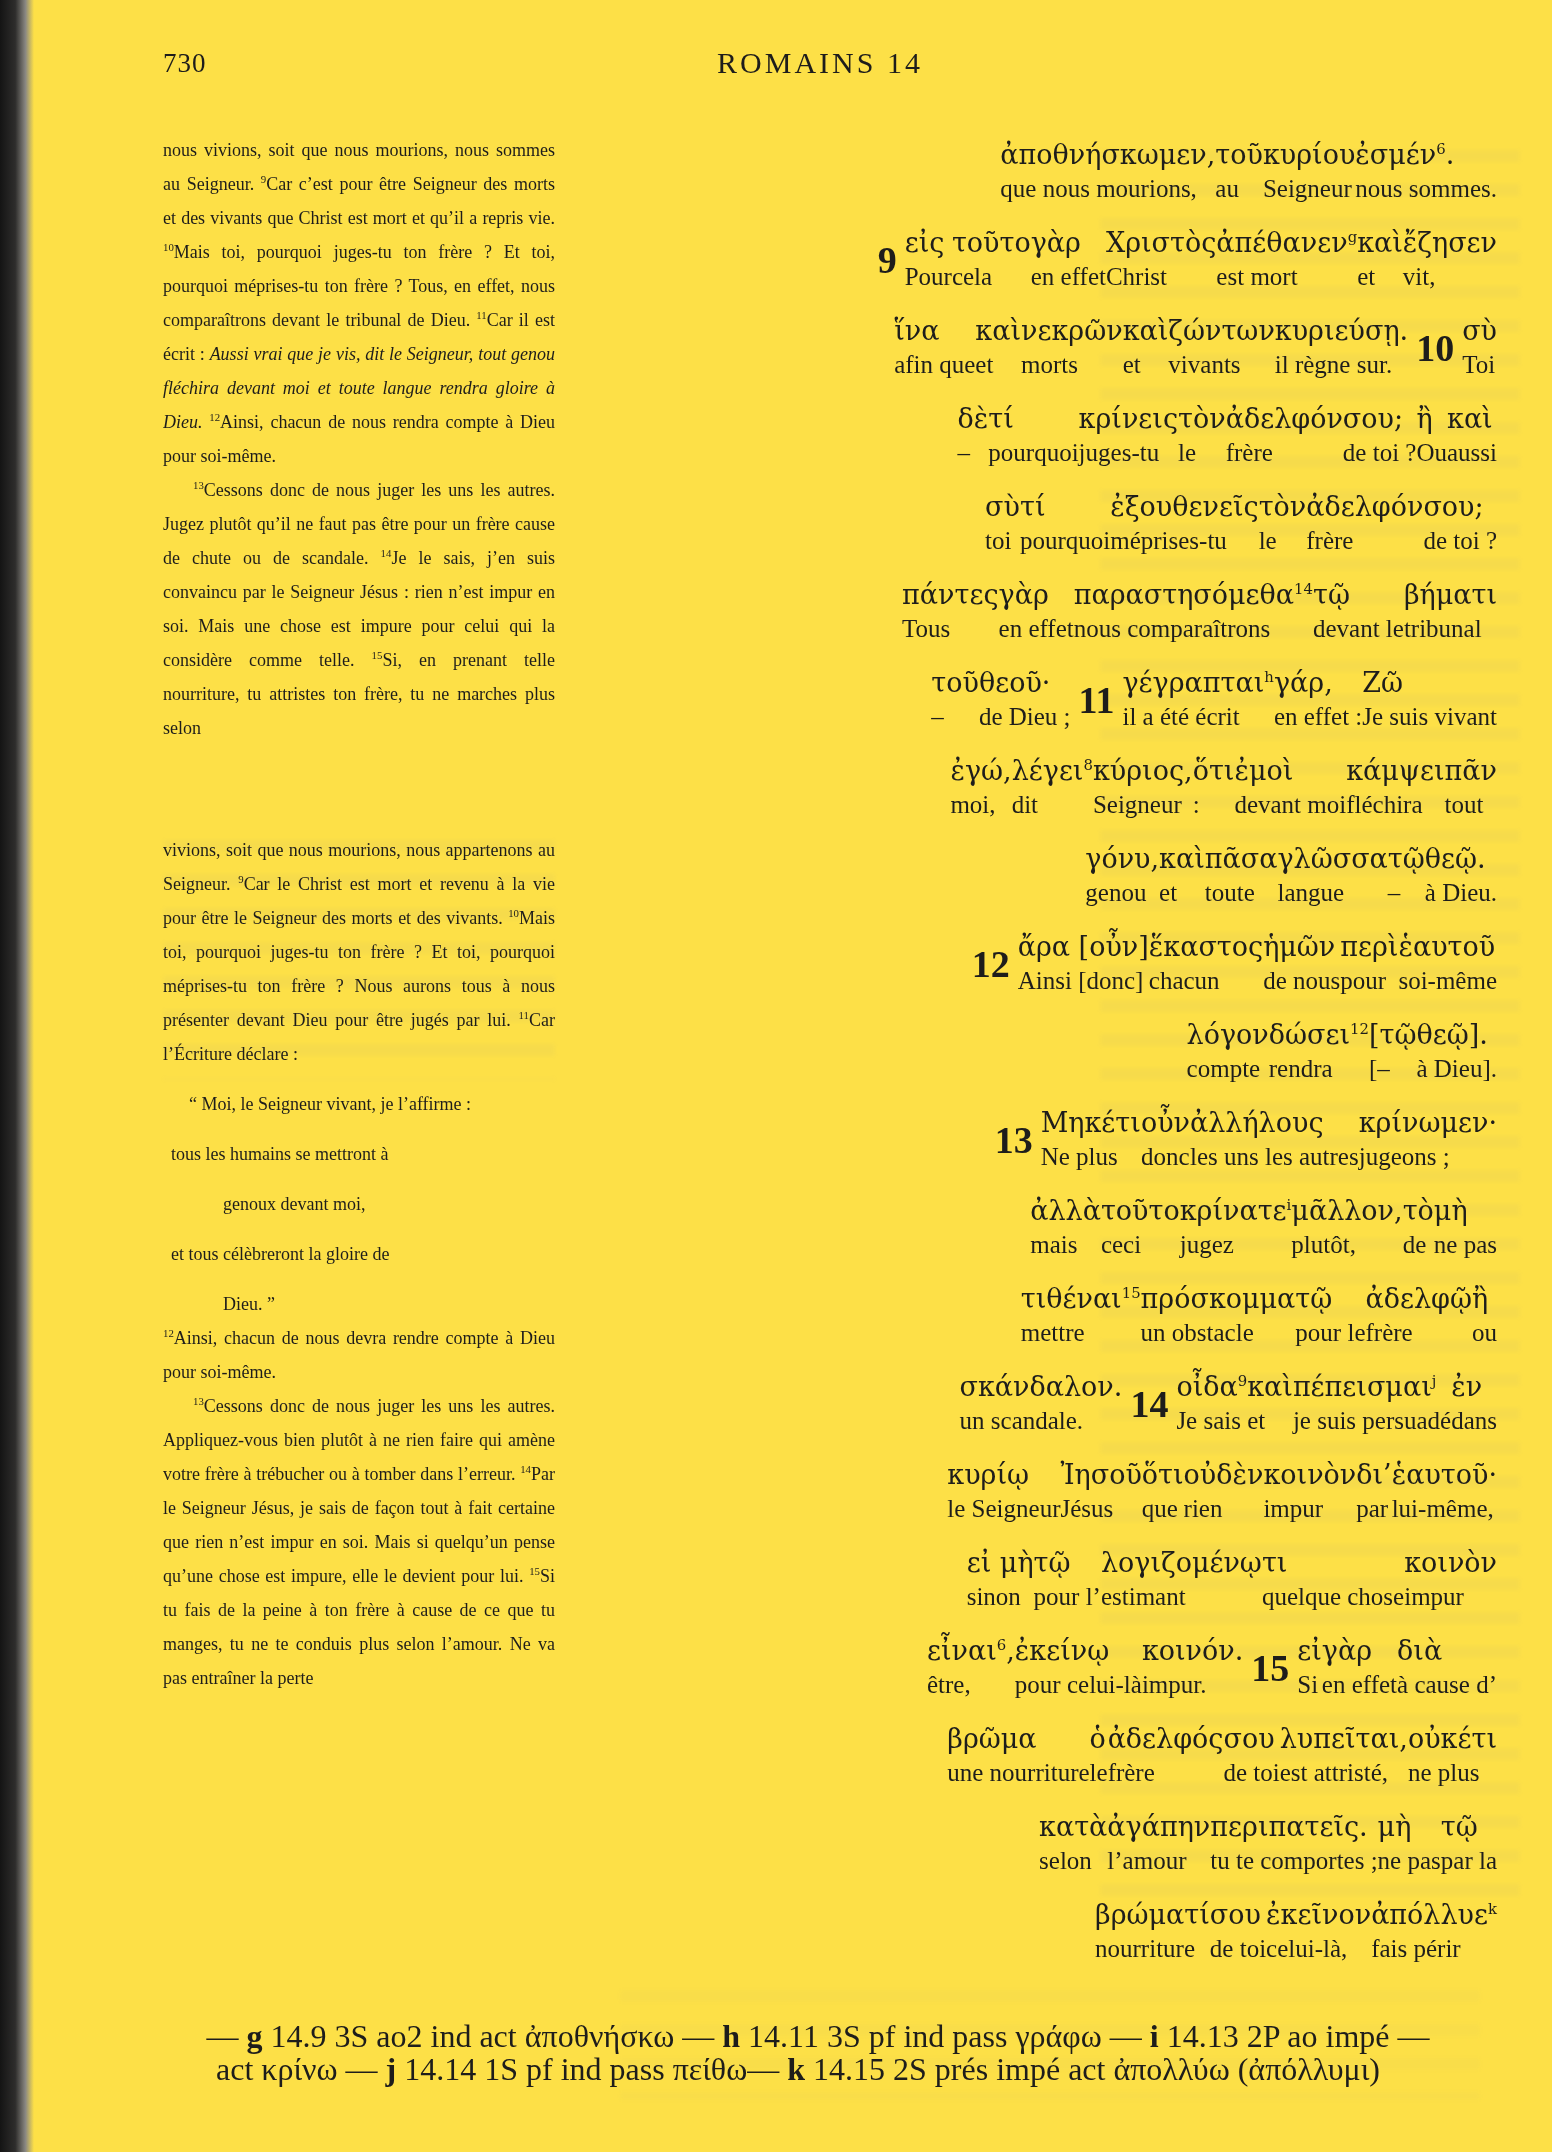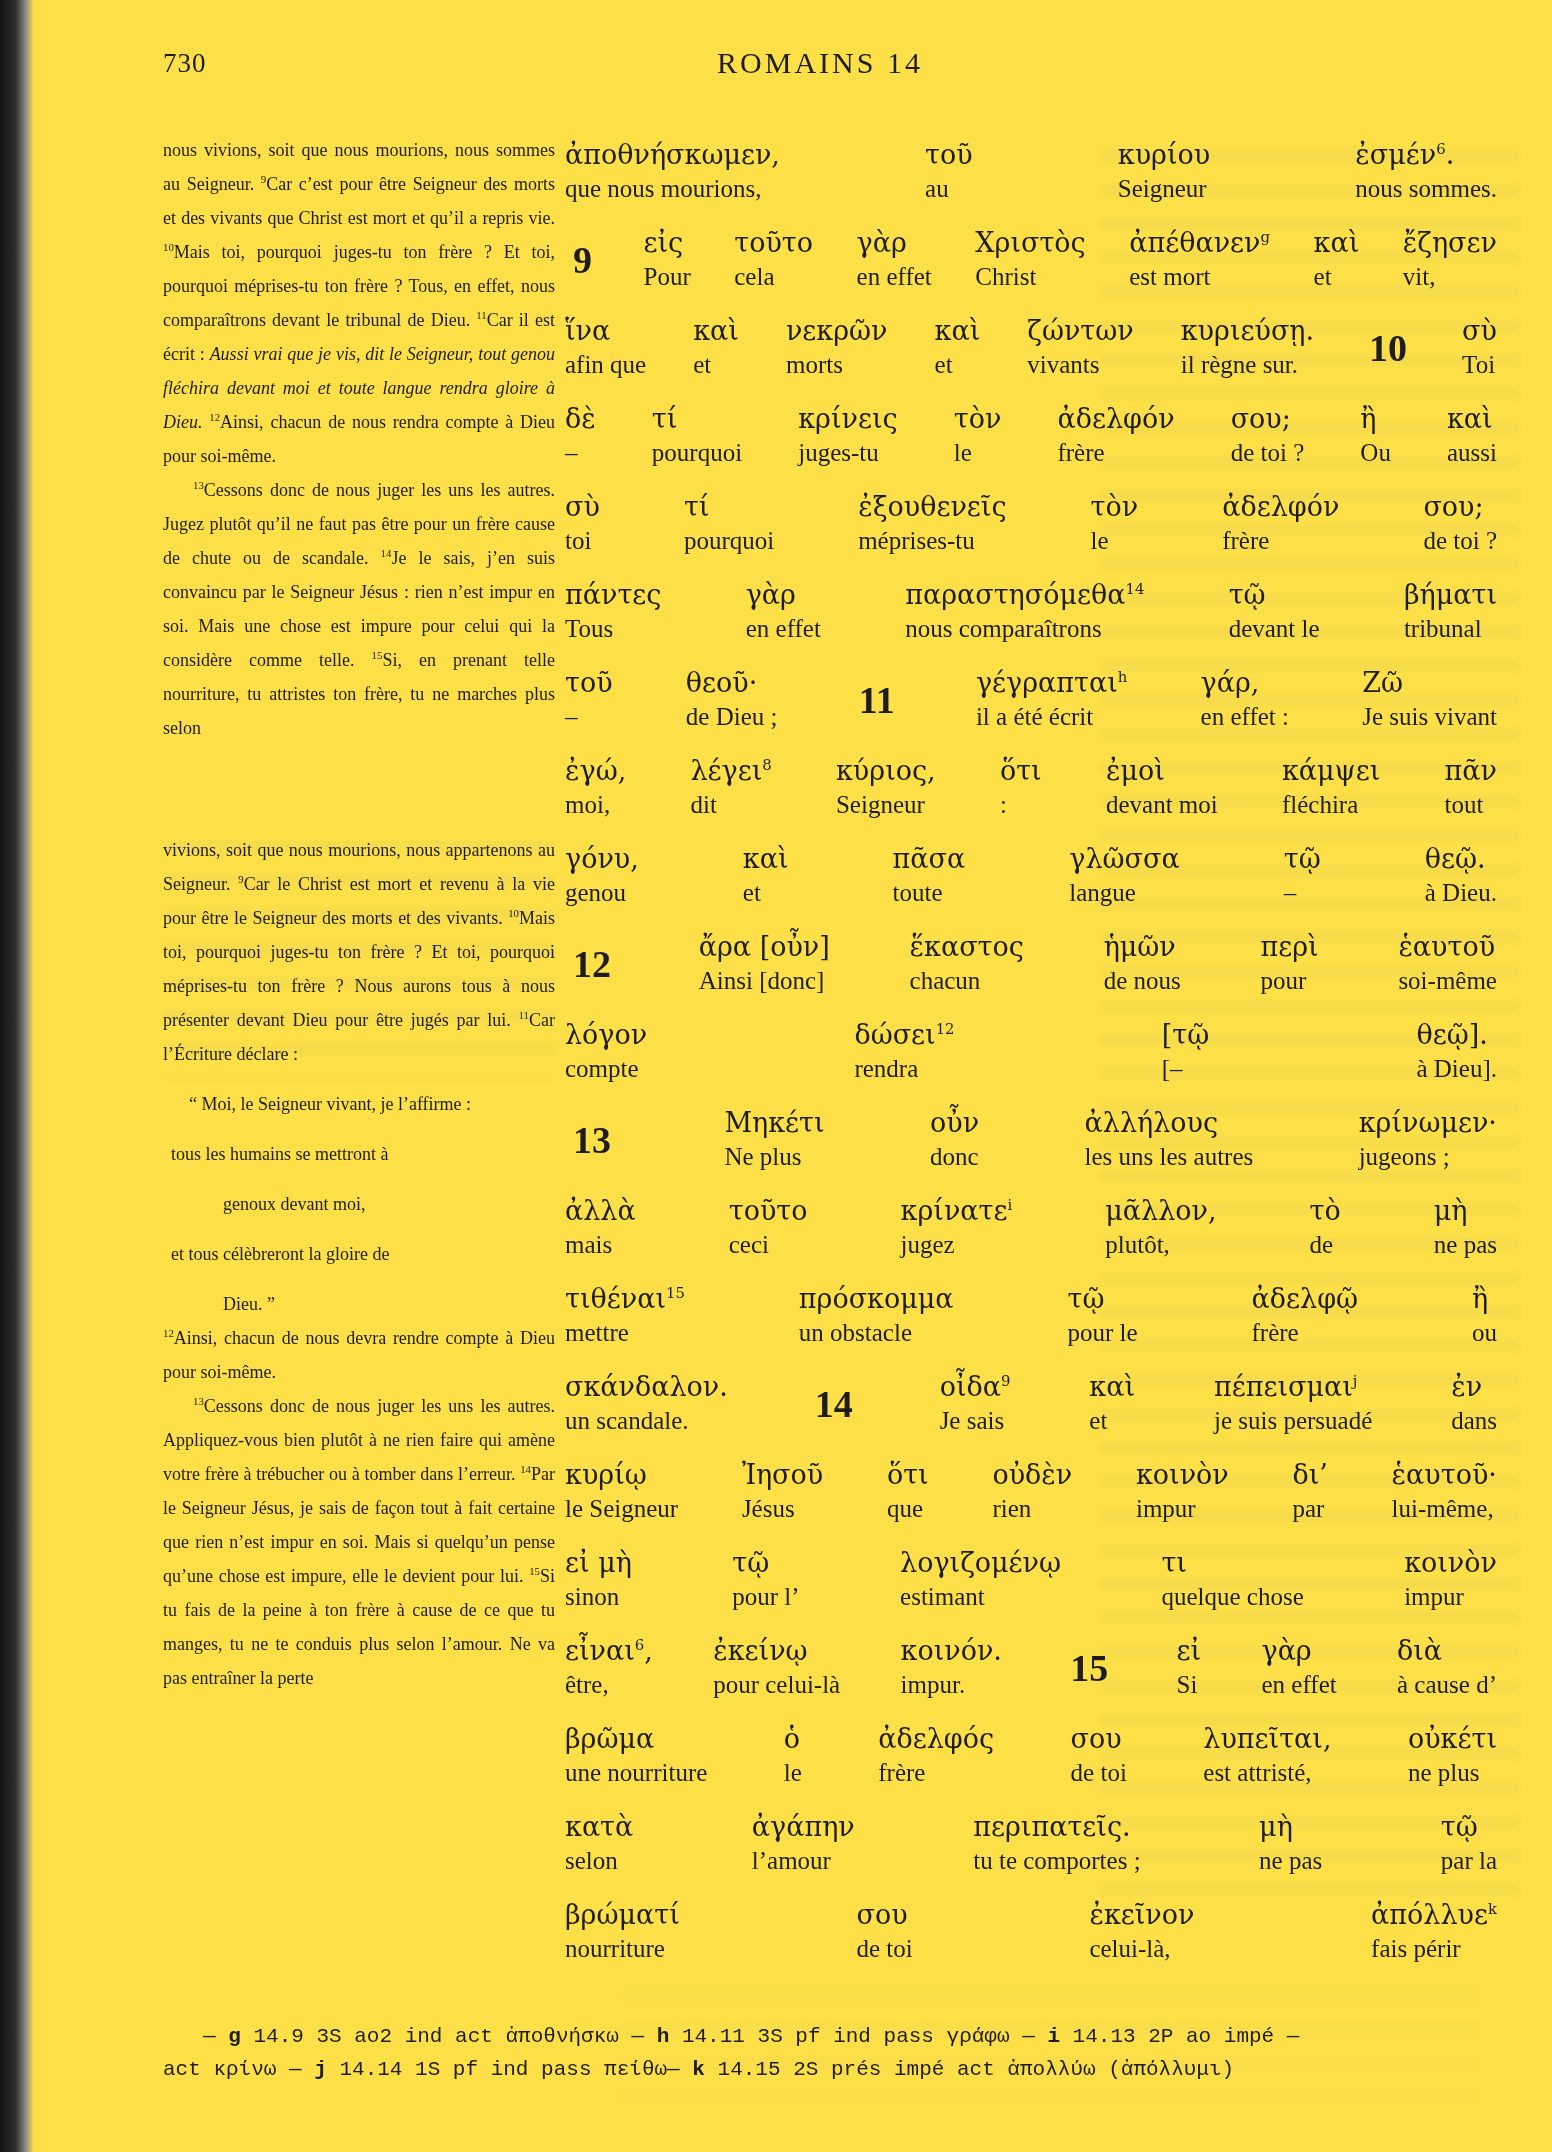--- a/index.html
+++ b/index.html
@@ -31,41 +31,42 @@
   .leftcol p.indent{text-indent:30px;}
   .leftcol sup{font-size:0.60em;line-height:0;vertical-align:super;}
   .leftcol em{font-style:italic;}
   .gapspacer{height:88px;position:relative;}
   .poetry{text-align:left;}
   .poetry .pline{white-space:nowrap;margin-top:16px;}
   .rightcol{
     position:absolute;left:565px;top:138px;width:932px;
   }
   .il-row{
-    display:flex;justify-content:space-between;align-items:stretch;
+    display:flex;justify-content:flex-end;align-items:stretch;
     margin-bottom:20px;
   }
   .il-tok{display:flex;flex-direction:column;justify-content:space-between;}
   .il-tok .g{
     font-size:27px;line-height:34px;white-space:nowrap;
     font-family:"DejaVu Serif","Liberation Serif",serif;
   }
   .il-tok .g sup{font-size:0.55em;line-height:0;vertical-align:super;}
   .il-tok .f{
     font-size:25px;line-height:34px;white-space:nowrap;
     font-family:"Liberation Serif","DejaVu Serif",serif;
   }
   .il-verse{
     align-self:center;font-size:38px;font-weight:bold;line-height:1;
     padding:0 8px;font-family:"Liberation Serif",serif;
   }
   .footnotes{
     position:absolute;left:163px;top:2020px;width:1270px;
-    font-size:21px;line-height:33px;
-    font-family:Liberation Mono, monospace;
+    font-size:32px;line-height:33px;
+    font-family:Liberation Serif, serif;
+    text-align:center;
   }
   .footnotes .fline{margin:0;}
   .footnotes .fline.first{text-indent:40px;}
   .footnotes strong{font-weight:bold;}
   
   .bleed{
     position:absolute;pointer-events:none;opacity:0.55;filter:blur(2px);
     background:repeating-linear-gradient(
       180deg,
       rgba(140,142,150,0.10) 0px, rgba(140,142,150,0.10) 12px,

